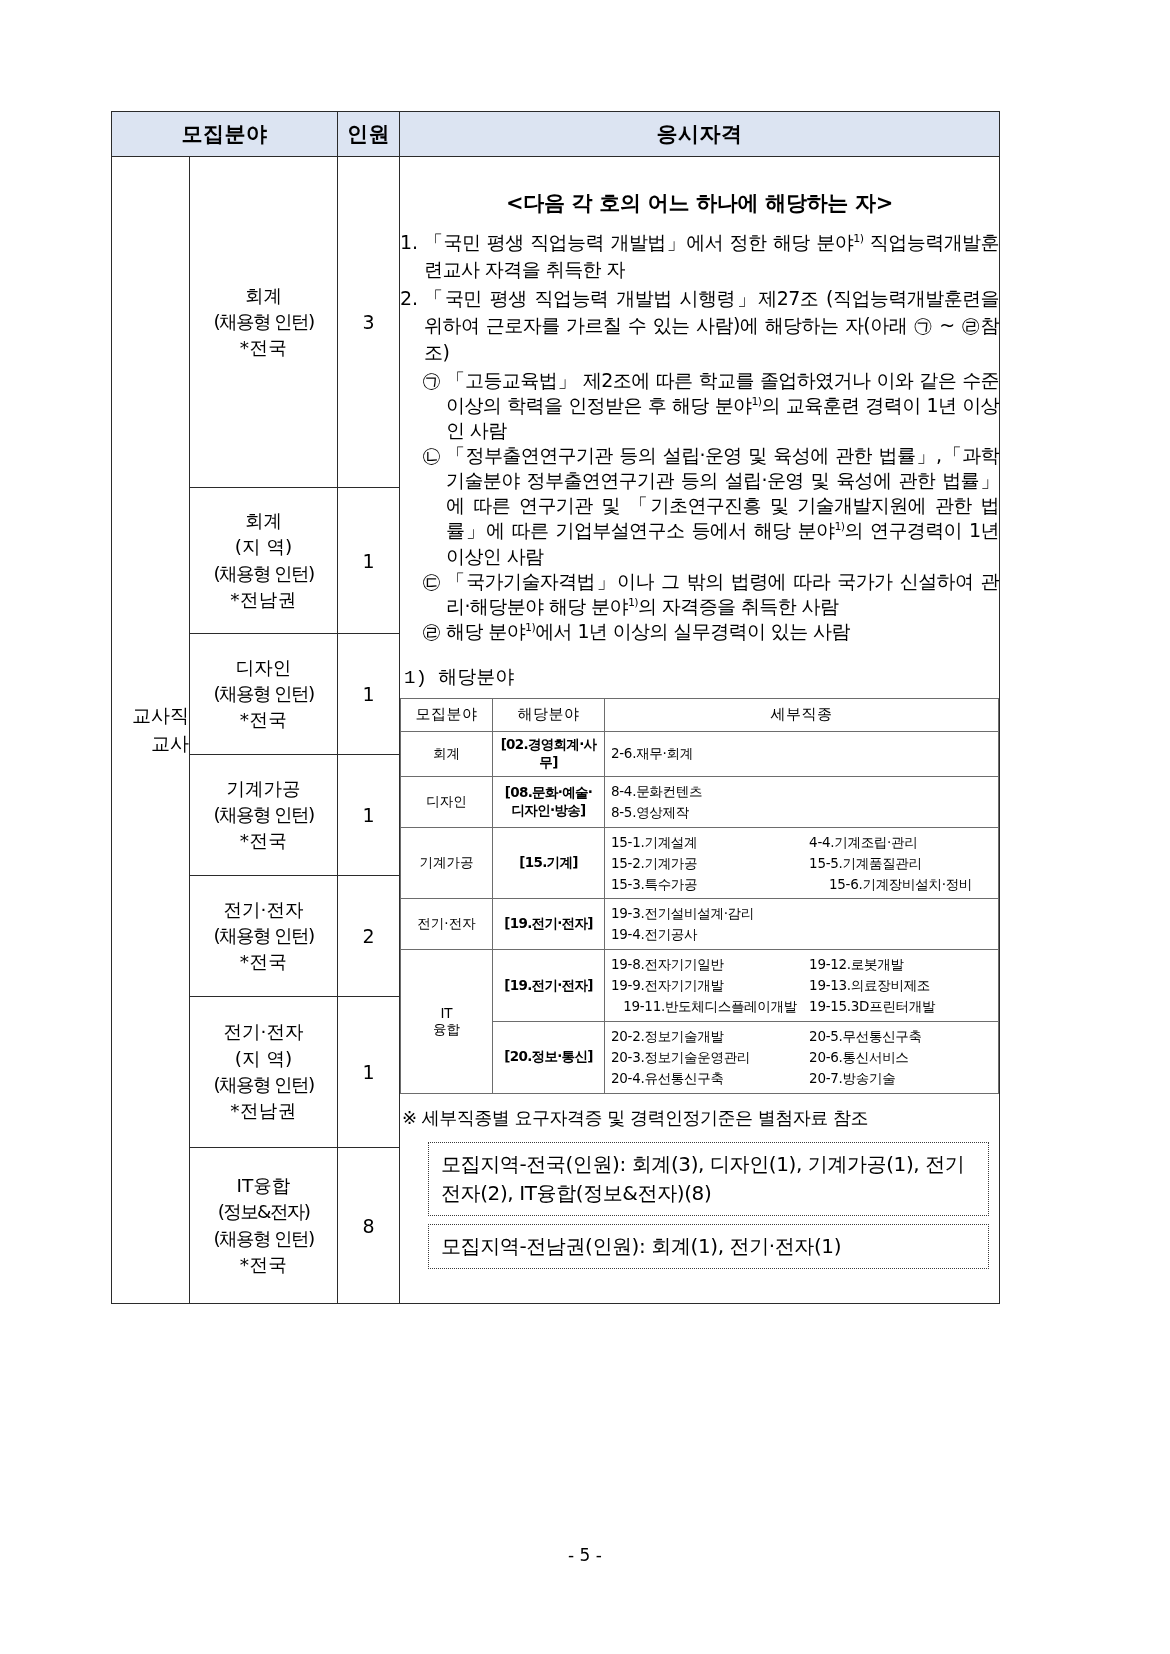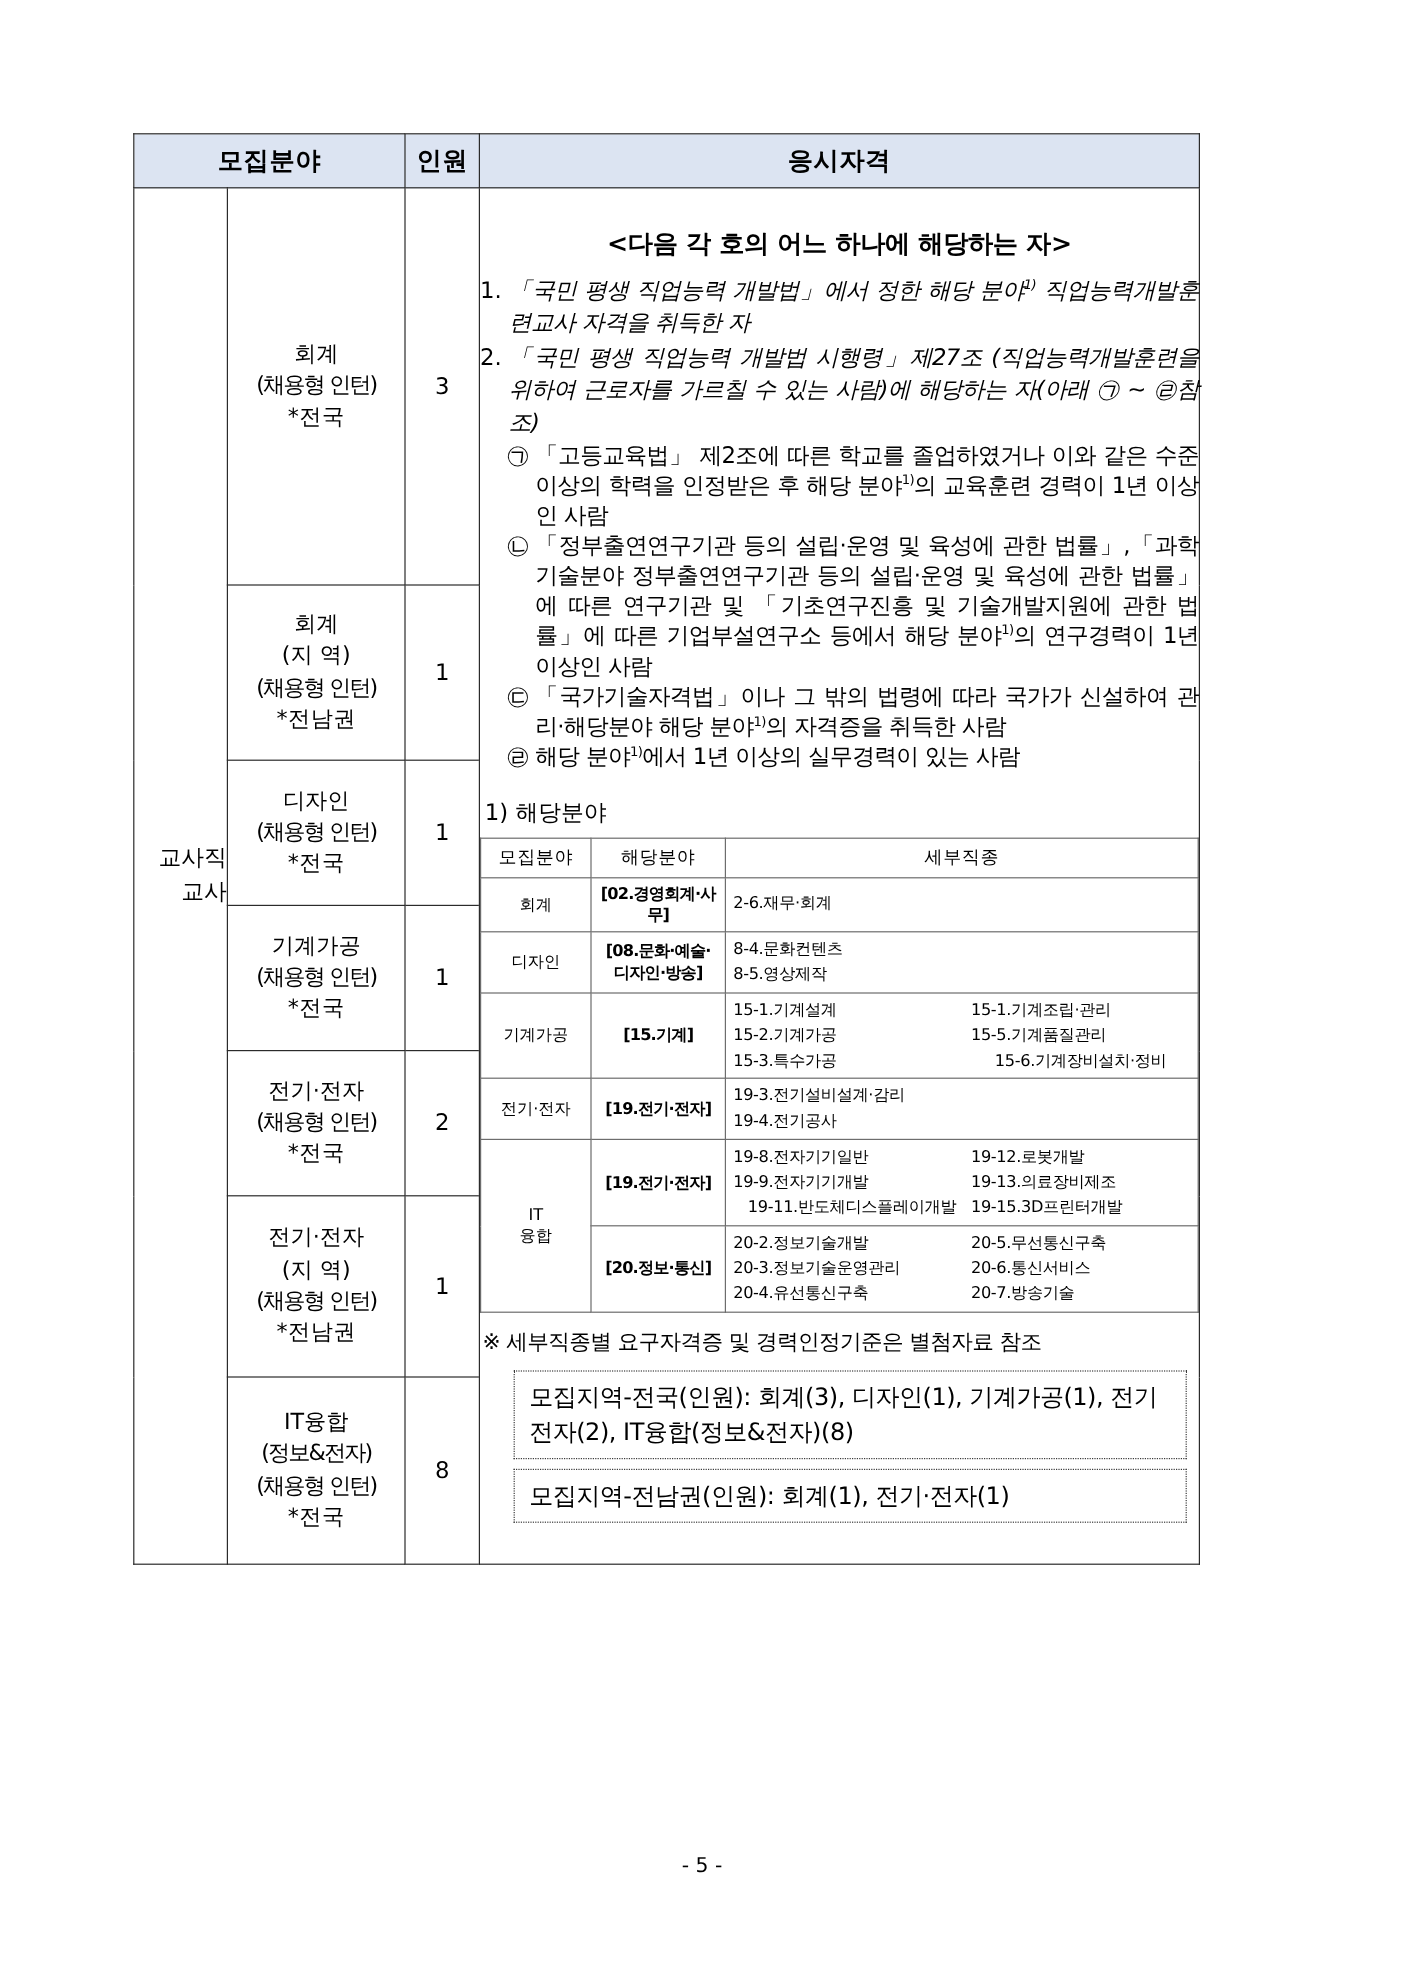--- a/index.html
+++ b/index.html
@@ -95,21 +95,20 @@
     margin-bottom: 2px;
   }
   .num-item .marker {
     flex: 0 0 auto;
     width: 24px;
   }
   .num-item .body {
     flex: 1 1 auto;
     text-align: justify;
     letter-spacing: -0.55px;
-    font-style: italic;
   }
   .sub-list {
     margin-top: 2px;
     padding-left: 22px;
   }
   .sub-item {
     display: flex;
     font-size: 19px;
     line-height: 1.32;
     letter-spacing: -0.6px;
@@ -122,20 +121,21 @@
     flex: 1 1 auto;
     text-align: justify;
   }
   sup {
     font-size: 11px;
     vertical-align: super;
   }
   .section-label {
     font-size: 19px;
     margin: 20px 0 8px 4px;
+    font-family: Liberation Mono, monospace;
   }
   table.inner {
     width: 100%;
     border-collapse: collapse;
     table-layout: fixed;
   }
   table.inner td, table.inner th {
     border: 1px solid #6d6d6d;
     padding: 4px 6px;
     font-size: 13.5px;
@@ -296,21 +296,21 @@
                 <td class="ic-field">기계가공</td>
                 <td class="ic-area" style="white-space:pre-line">[15.기계]</td>
                 <td class="ic-jobs">
                   <div class="joblist">
                     <div class="colA">
                       <div class="line">15-1.기계설계</div>
                       <div class="line">15-2.기계가공</div>
                       <div class="line">15-3.특수가공</div>
                     </div>
                     <div class="colB">
-                      <div class="line">15-1.기계조립·관리</div>
+                      <div class="line">4-4.기계조립·관리</div>
                       <div class="line">15-5.기계품질관리</div>
                       <div class="line tight">15-6.기계장비설치·정비</div>
                     </div>
                   </div>
                 </td>
               </tr>
               <tr>
                 <td class="ic-field">전기·전자</td>
                 <td class="ic-area" style="white-space:pre-line">[19.전기·전자]</td>
                 <td class="ic-jobs">

